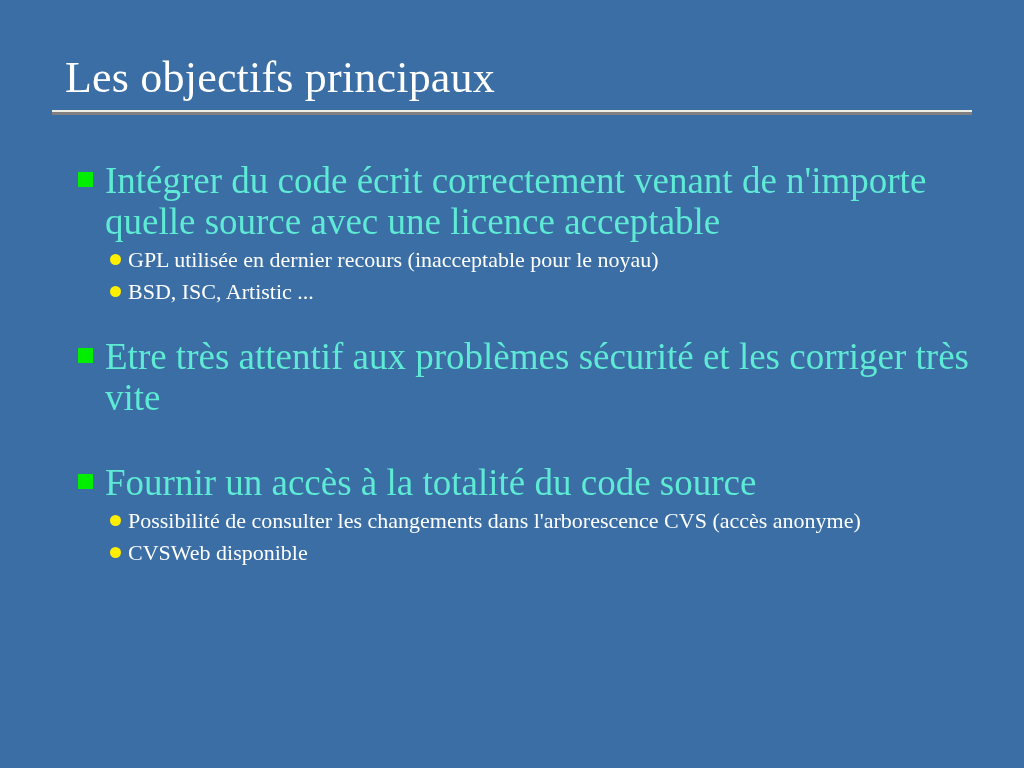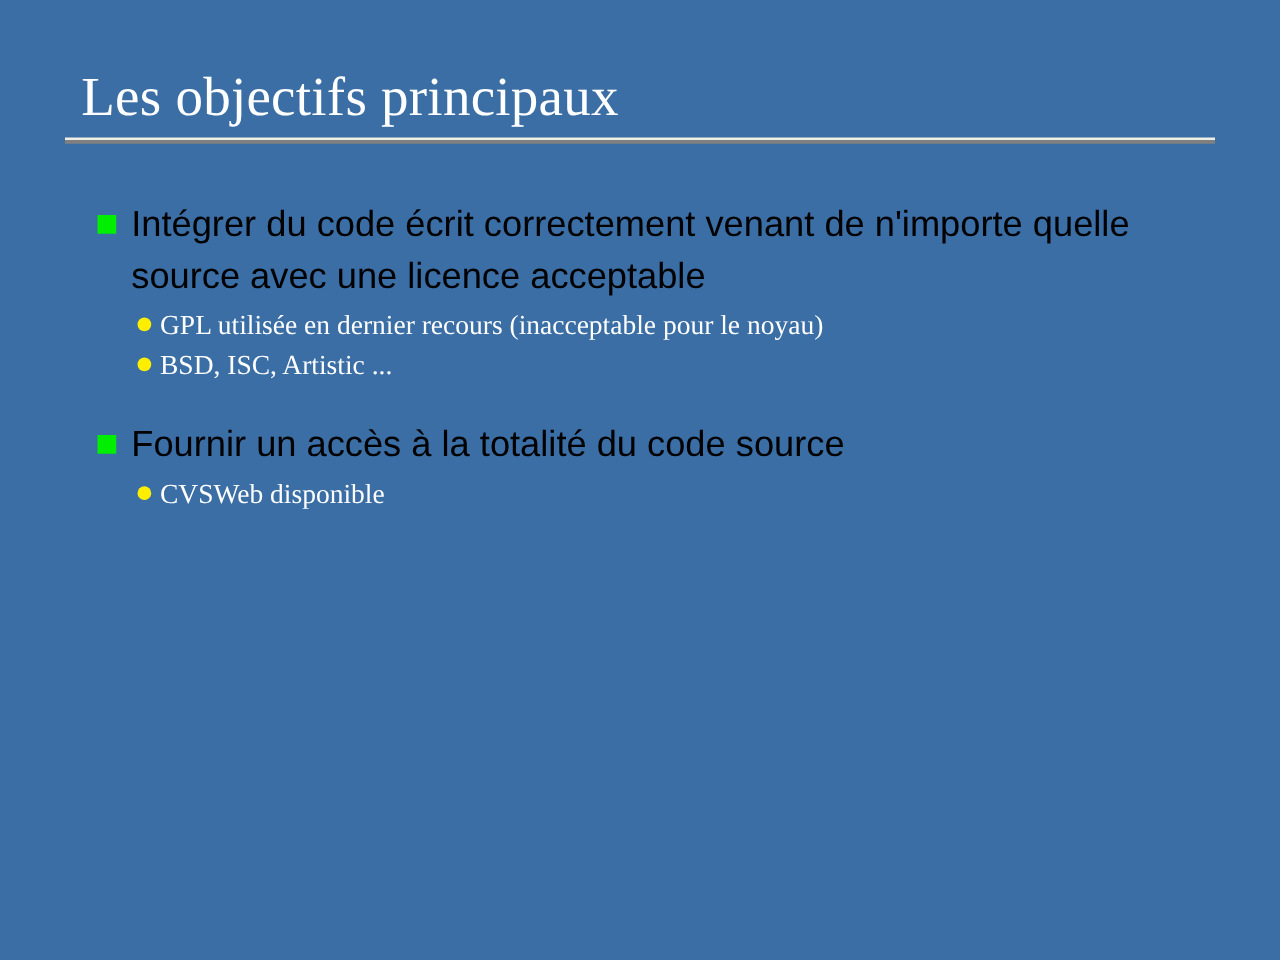--- a/index.html
+++ b/index.html
@@ -88,24 +88,24 @@
   .bullet-square {
     flex: 0 0 auto;
     width: 15px;
     height: 15px;
     background: #00ee00;
     margin-top: 12px;
     margin-right: 12px;
   }
   .text-l1 {
     flex: 1 1 auto;
-    font-size: 29px;
+    font-size: 37px;
     line-height: 41px;
-    color: #000000;
-    font-family: Liberation Sans, sans-serif;
+    color: #5eead4;
+    font-family: Liberation Serif, serif;
   }
 
   
   .sub-list {
     margin: 0;
     padding: 0 0 0 32px;
   }
   .item-l2 {
     display: flex;
     align-items: flex-start;
@@ -153,27 +153,37 @@
           <span class="bullet-dot"></span>
           <span class="text-l2">GPL utilisée en dernier recours (inacceptable pour le noyau)</span>
         </div>
         <div class="item-l2">
           <span class="bullet-dot"></span>
           <span class="text-l2">BSD, ISC, Artistic ...</span>
         </div>
       </div>
     </div>
 
+    <div class="group g2">
+      <div class="item-l1">
+        <span class="bullet-square"></span>
+        <span class="text-l1">Etre très attentif aux problèmes sécurité et les corriger très vite</span>
+      </div>
+    </div>
 
     <div class="group g3">
       <div class="item-l1">
         <span class="bullet-square"></span>
         <span class="text-l1">Fournir un accès à la totalité du code source</span>
       </div>
       <div class="sub-list">
+        <div class="item-l2">
+          <span class="bullet-dot"></span>
+          <span class="text-l2">Possibilité de consulter les changements dans l'arborescence CVS (accès anonyme)</span>
+        </div>
         <div class="item-l2">
           <span class="bullet-dot"></span>
           <span class="text-l2">CVSWeb disponible</span>
         </div>
       </div>
     </div>
 
   </div>
 </div>
 

